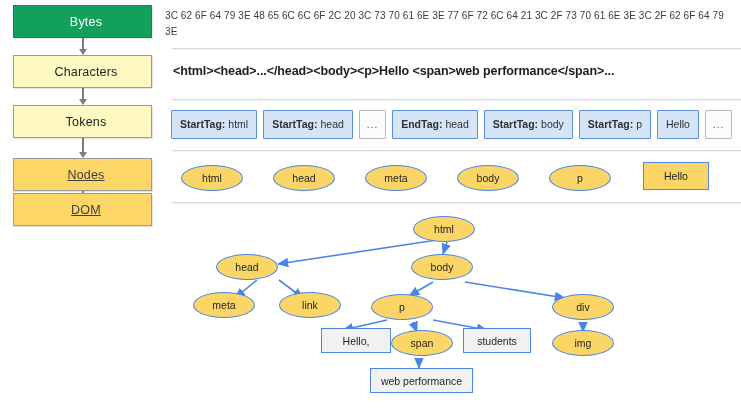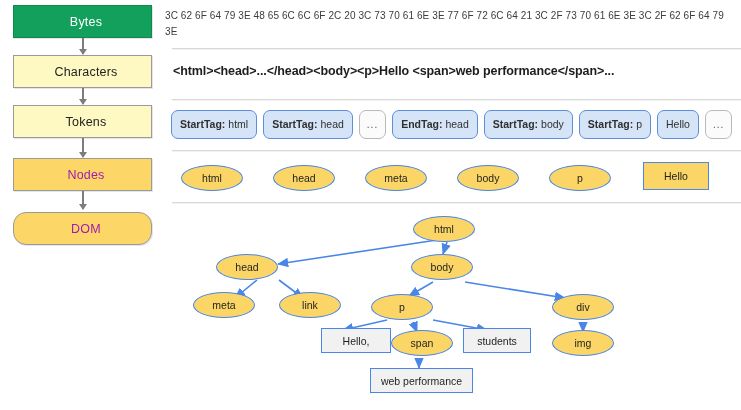--- a/index.html
+++ b/index.html
@@ -50,21 +50,22 @@
     color: #ffffff;
   }
   .stage-box.blue {
     background: #fef9c3;
     border-color: #9a9a9a;
     color: #222222;
   }
   .stage-box.yellow {
     background: #fcd667;
     border-color: #9a9a9a;
-    color: #a21caf;
+    color: #404040;
+    text-decoration: underline;
   }
   .pipe-arrow {
     position: absolute;
     left: 82px;
     width: 2px;
     background: #7d7d7d;
   }
   .pipe-arrow::after {
     content: "";
     position: absolute;
@@ -120,21 +121,21 @@
     top: 113px;
     height: 22px;
     display: flex;
     align-items: center;
     gap: 6px;
   }
   .chip {
     height: 29px;
     box-sizing: border-box;
     padding: 0 8px;
-    border-radius: 7px;
+    border-radius: 1px;
     background: #d6e4f7;
     border: 1.5px solid #5b8fd9;
     display: flex;
     align-items: center;
     justify-content: center;
     font-size: 10.5px;
     white-space: nowrap;
     color: #303030;
   }
   .chip b {
@@ -241,21 +242,21 @@
     <div class="stage-box blue" style="top:105px;">
       <span>Tokens</span>
     </div>
     <div class="pipe-arrow" style="top:138px;height:19px;"></div>
 
     <div class="stage-box yellow" style="top:158px;">
       <span>Nodes</span>
     </div>
     <div class="pipe-arrow" style="top:191px;height:18px;"></div>
 
-    <div class="stage-box yellow" style="top:212px;border-radius:13px;">
+    <div class="stage-box yellow" style="top:193px;">
       <span>DOM</span>
     </div>
   </div>
 
   <div class="right">
 
     <div class="bytes-text">3C 62 6F 64 79 3E 48 65 6C 6C 6F 2C 20 3C 73 70 61 6E 3E 77 6F 72 6C 64 21 3C 2F 73 70 61 6E 3E 3C 2F 62 6F 64 79 3E</div>
     <div class="divider" style="top:48px;"></div>
 
     <div class="chars-text">&lt;html&gt;&lt;head&gt;...&lt;/head&gt;&lt;body&gt;&lt;p&gt;Hello &lt;span&gt;web performance&lt;/span&gt;...</div>

